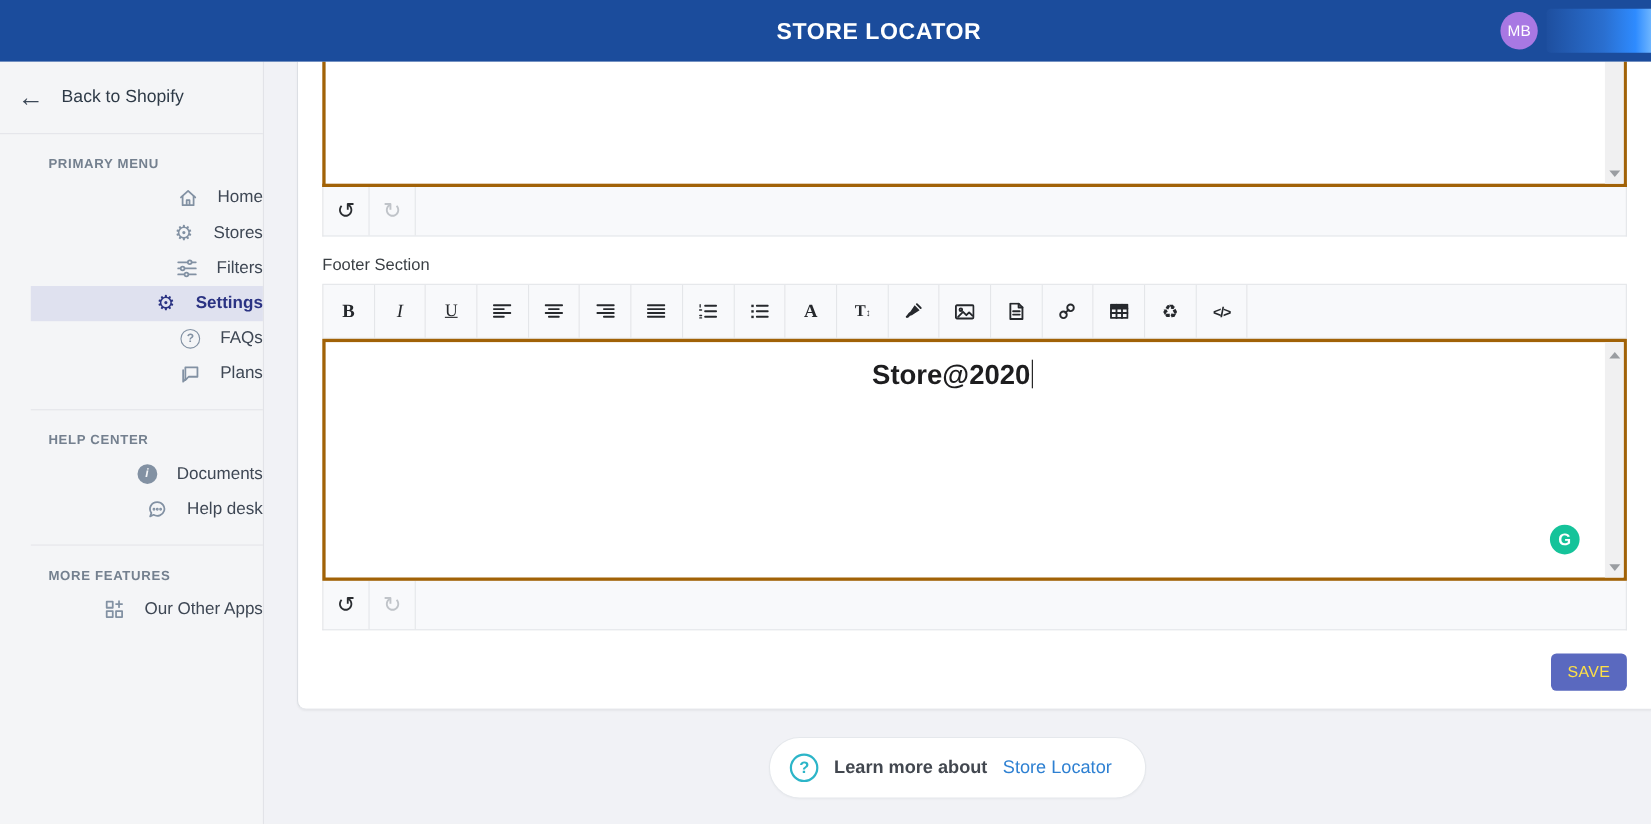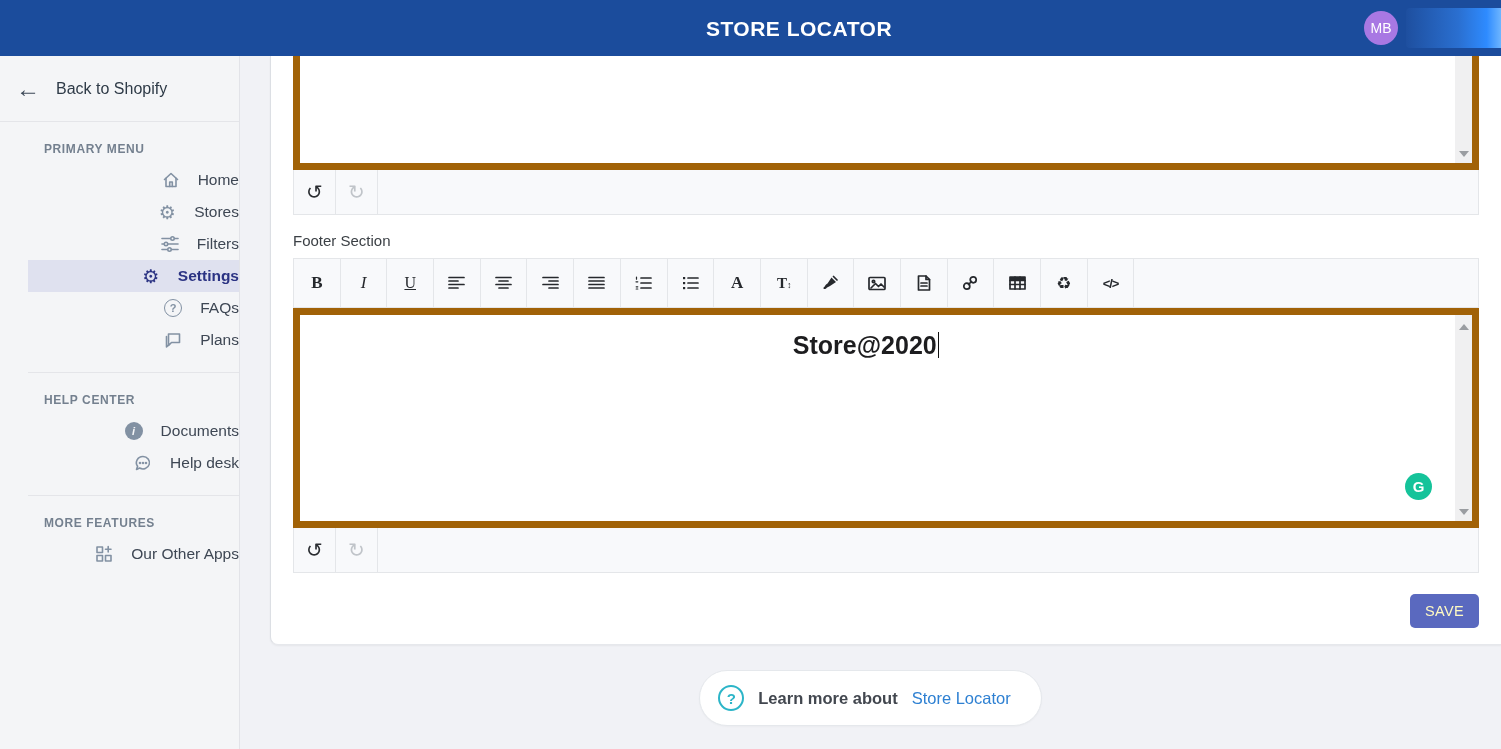--- a/index.html
+++ b/index.html
@@ -28,21 +28,21 @@
   .side-item.active .s-icon { color:#2b3383; }
   .side-item.active .s-label { font-weight:700; }
   .gear-glyph { font-size:19px; line-height:1; }
   .circle-q { width:18px; height:18px; border:1.6px solid currentColor; border-radius:50%; font-size:11px; font-weight:700; display:flex; align-items:center; justify-content:center; }
   .circle-i { width:18px; height:18px; background:#8291a3; color:#f4f5f7; border-radius:50%; font-size:11px; font-weight:700; font-style:italic; display:flex; align-items:center; justify-content:center; }
 
   
   .main { position:absolute; left:240px; top:56px; width:1261px; height:693px; background:#f1f2f6; }
   .card { margin-left:30px; width:1231px; height:589px; background:#fff; border-left:1px solid #dcdfe4; border-bottom:1px solid #e6e8ec; border-radius:0 0 0 8px; box-shadow:0 1px 2px rgba(0,0,0,0.05); padding:0 22px; }
 
-  .editor-box { position:relative; background:#fff; border:7px solid #a16207; }
+  .editor-box { position:relative; background:#fff; border:3px solid #a16207; }
   .editor-1 { height:114px; border-top:none; }
   .editor-2 { height:220px; }
   .undo-row { display:flex; background:#f8f9fb; border:1px solid #e4e6e9; border-top:none; height:45px; }
   .undo-cell { width:42px; display:flex; align-items:center; justify-content:center; border-right:1px solid #e4e6e9; cursor:pointer; }
   .undo-glyph { font-size:20px; color:#2a2d31; line-height:1; }
   .undo-glyph.disabled { color:#c0c4c9; }
   .undo-fill { flex:1; }
 
   .section-label { font-size:15px; color:#3a3f44; margin:17px 0 9px 0; }
 
@@ -63,21 +63,21 @@
   .caret { display:inline-block; width:1.5px; height:26px; background:#111; vertical-align:-4px; margin-left:1px; }
 
   .scrolltrack { position:absolute; top:0; right:0; width:17px; height:100%; background:#f0f0f1; }
   .arrow-up, .arrow-down { position:absolute; left:50%; transform:translateX(-50%); width:0; height:0; border-left:5px solid transparent; border-right:5px solid transparent; }
   .arrow-up { top:9px; border-bottom:6px solid #9a9da1; }
   .arrow-down { bottom:6px; border-top:6px solid #9a9da1; }
 
   .grammarly { position:absolute; right:40px; bottom:21px; width:27px; height:27px; border-radius:50%; background:#15c39a; color:#fff; font-weight:700; font-size:15px; display:flex; align-items:center; justify-content:center; }
 
   .save-row { margin-top:21px; text-align:right; }
-  .save-btn { background:#5a69bf; color:#fef9c3; border:none; border-radius:5px; width:69px; height:34px; font-size:14.5px; font-family:"Liberation Sans", sans-serif; cursor:pointer; letter-spacing:0.3px; }
+  .save-btn { background:#5a69bf; color:#fde047; border:none; border-radius:5px; width:69px; height:34px; font-size:14.5px; font-family:"Liberation Sans", sans-serif; cursor:pointer; letter-spacing:0.3px; }
 
   .learn-wrap { margin-top:25px; display:flex; justify-content:center; }
   .learn-pill { height:56px; background:#fff; border:1px solid #e5e8ec; border-radius:28px; display:flex; align-items:center; padding:0 30px 0 18px; gap:14px; box-shadow:0 1px 2px rgba(0,0,0,0.03); }
   .help-circle { width:26px; height:26px; border:2px solid #2cb5c8; color:#2cb5c8; border-radius:50%; font-size:15px; font-weight:700; display:flex; align-items:center; justify-content:center; }
   .learn-text { font-size:16.5px; color:#42474f;font-weight:bold; }
   .learn-link { font-size:16.5px; color:#2e80d2; cursor:pointer; }
 
   svg.sicon { stroke:currentColor; fill:none; stroke-width:1.6; stroke-linecap:round; stroke-linejoin:round; }
   svg.ticon { stroke:#26292d; fill:none; stroke-width:1.7; stroke-linecap:round; stroke-linejoin:round; }
 </style>

